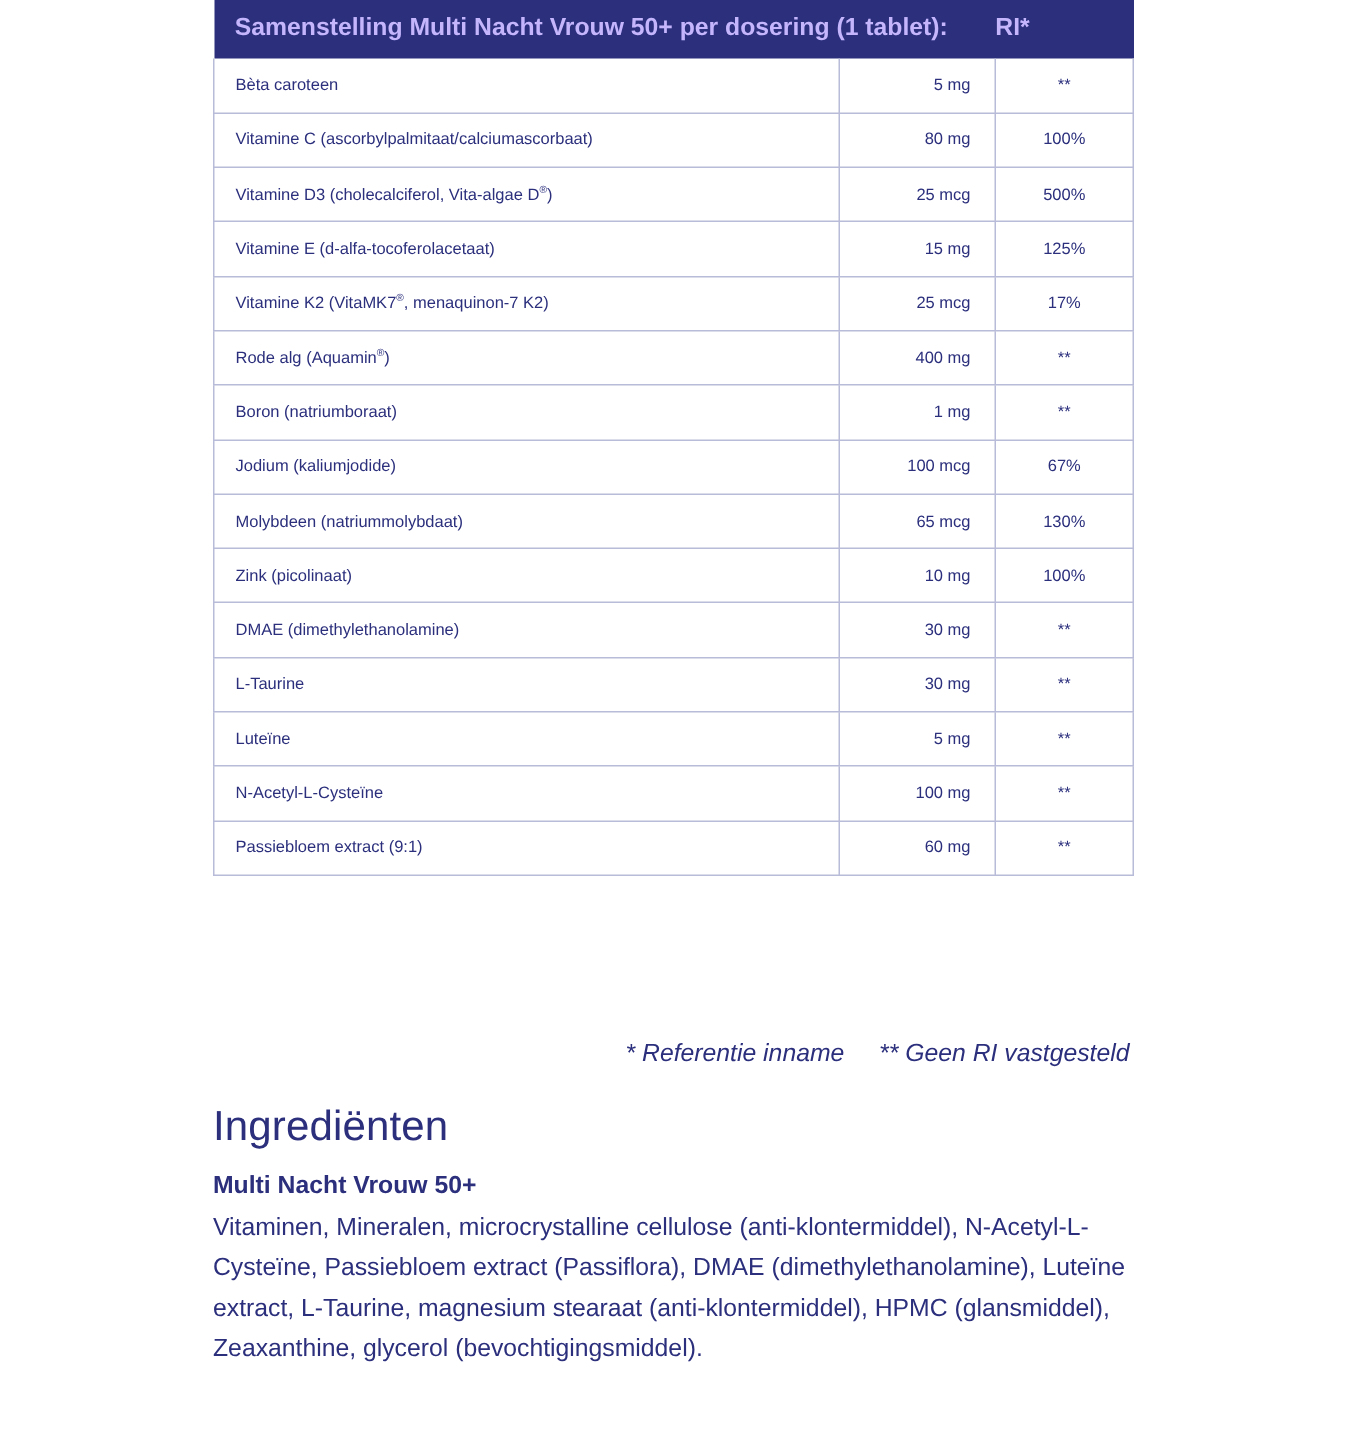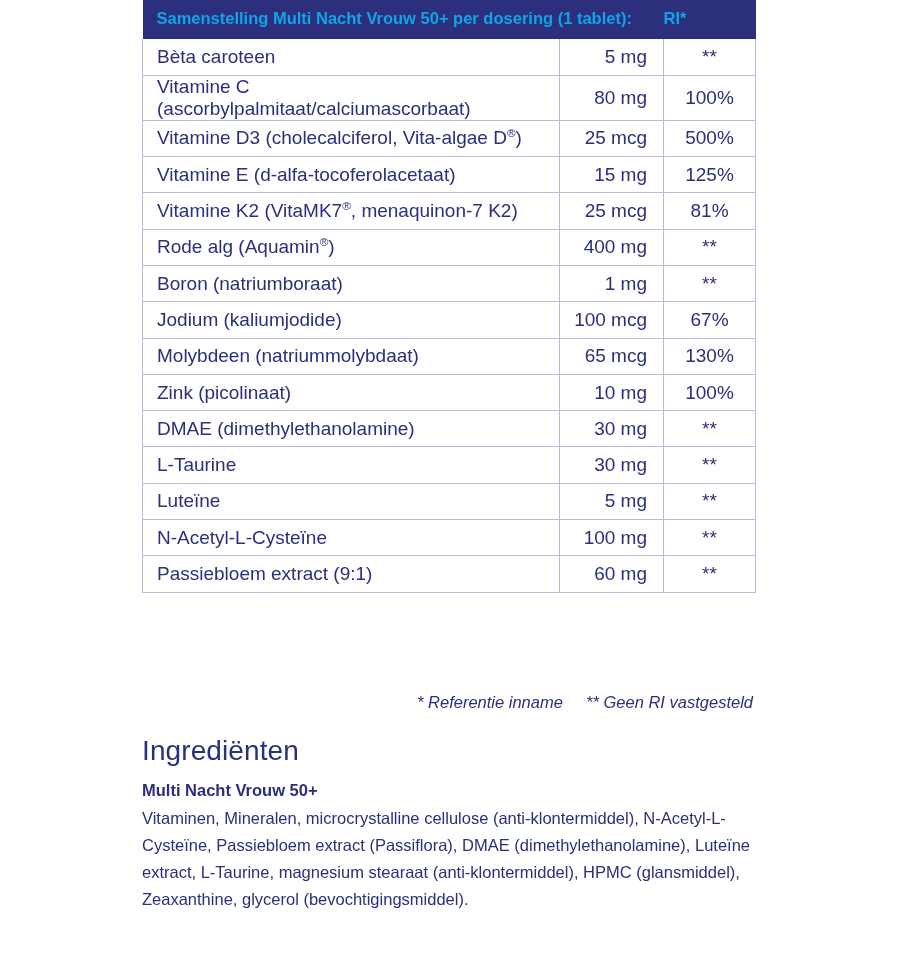--- a/index.html
+++ b/index.html
@@ -30,37 +30,37 @@
     width: 613px;
     border-collapse: collapse;
     table-layout: fixed;
   }
   table.nutrition col.c-name { width: 417px; }
   table.nutrition col.c-amount { width: 104px; }
   table.nutrition col.c-ri { width: 92px; }
 
   thead th {
     background: #2b2f7c;
-    color: #0ea5e9;
+    color: #c4b5fd;
     font-size: 16.5px;
     font-weight: bold;
     text-align: left;
     padding: 9px 0 11px 14px;
     height: 39px;
     border: none;
   }
   thead th.ri-head {
     text-align: left;
     padding-left: 0;
   }
 
   tbody td {
     border-bottom: 1px solid #b9bcd8;
     border-right: 1px solid #b9bcd8;
-    font-size: 19px;
+    font-size: 11px;
     height: 36.3px;
     padding: 0;
     color: #2b2f7c;
   }
   tbody tr td.name {
     padding-left: 14px;
     text-align: left;
     border-left: 1px solid #b9bcd8;
   }
   tbody tr td.amount {
@@ -150,21 +150,21 @@
           <td class="ri">500%</td>
         </tr>
         <tr>
           <td class="name">Vitamine E (d-alfa-tocoferolacetaat)</td>
           <td class="amount">15 mg</td>
           <td class="ri">125%</td>
         </tr>
         <tr>
           <td class="name">Vitamine K2 (VitaMK7<sup>®</sup>, menaquinon-7 K2)</td>
           <td class="amount">25 mcg</td>
-          <td class="ri">81%</td>
+          <td class="ri">17%</td>
         </tr>
         <tr>
           <td class="name">Rode alg (Aquamin<sup>®</sup>)</td>
           <td class="amount">400 mg</td>
           <td class="ri">**</td>
         </tr>
         <tr>
           <td class="name">Boron (natriumboraat)</td>
           <td class="amount">1 mg</td>
           <td class="ri">**</td>

